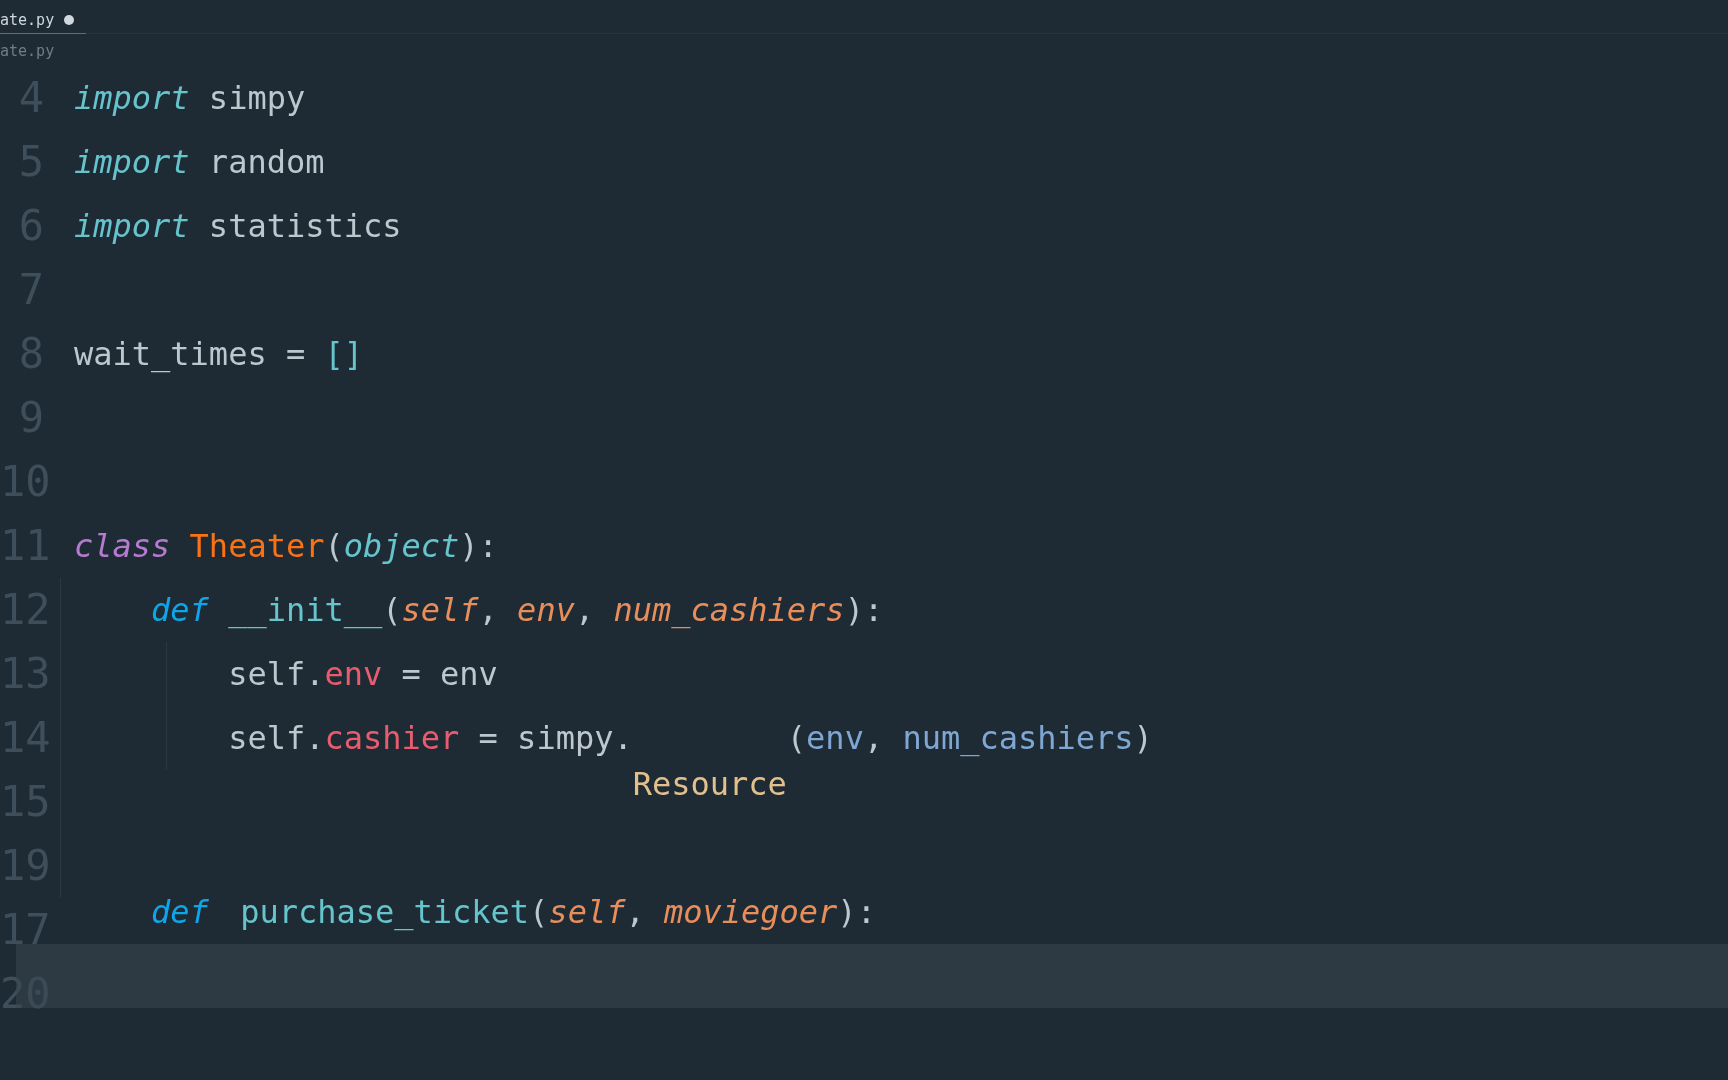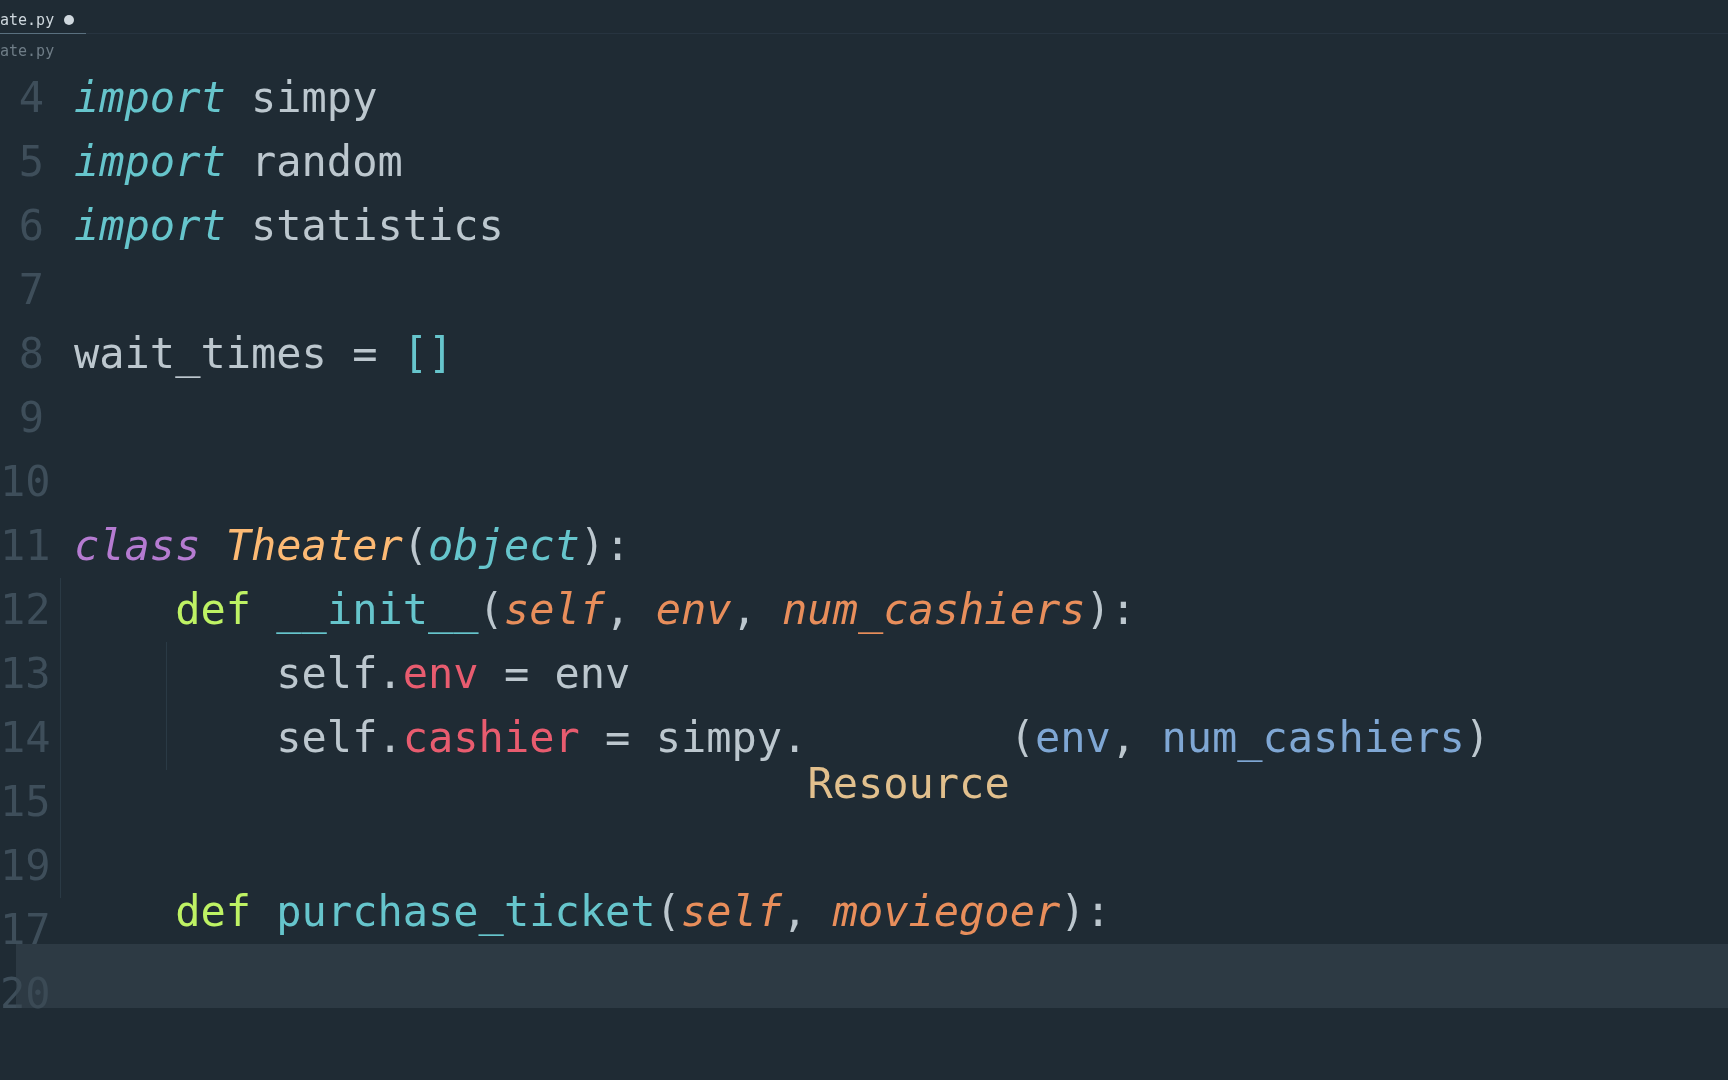--- a/index.html
+++ b/index.html
@@ -50,21 +50,21 @@
   .gutter {
     width: 58px;
     text-align: right;
     padding-right: 14px;
     color: #3e4e5a;
     font-size: 42px;
     line-height: 64px;
     user-select: none;
   }
   .code {
-    font-size: 42px;
+    font-size: 32px;
     line-height: 64px;
     white-space: pre;
     padding-left: 16px;
     position: relative;
   }
   .line { display: flex; }
   .ln { height: 64px; }
   .current-line {
     position: absolute;
     left: -58px;
@@ -74,24 +74,24 @@
     z-index: 0;
   }
   .code .line { position: relative; z-index: 1; }
   .indent-guide {
     border-left: 1px solid #2a3a45;
   }
   
   .tok-import { color: #66c5cc; font-style: italic; }
   .tok-plain { color: #bcc7ce; }
   .tok-keyword-class { color: #b57bd1; font-style: italic; text-align: center; }
-  .tok-keyword-def { color: #bef264; }
-  .tok-classname { color: #fdba74; font-style: italic; }
+  .tok-keyword-def { color: #0ea5e9; font-style: italic; }
+  .tok-classname { color: #f97316; }
   .tok-builtin { color: #66c5cc; font-style: italic; }
-  .tok-func { color: #66c5cc; }
+  .tok-func { color: #66c5cc; margin-left: 12px; }
   .tok-magic { color: #66c5cc; text-align: center; }
   .tok-param { color: #e88e5b; font-style: italic; }
   .tok-self { color: #bcc7ce; }
   .tok-attr { color: #e85c6f; }
   .tok-module { color: #bcc7ce; }
   .tok-type { color: #e2c08d; margin-top: 46px; }
   .tok-punct { color: #bcc7ce; }
   .tok-op { color: #bcc7ce; }
   .tok-bracket { color: #66c5cc; }
   .tok-arg { color: #7fa7d4; }

